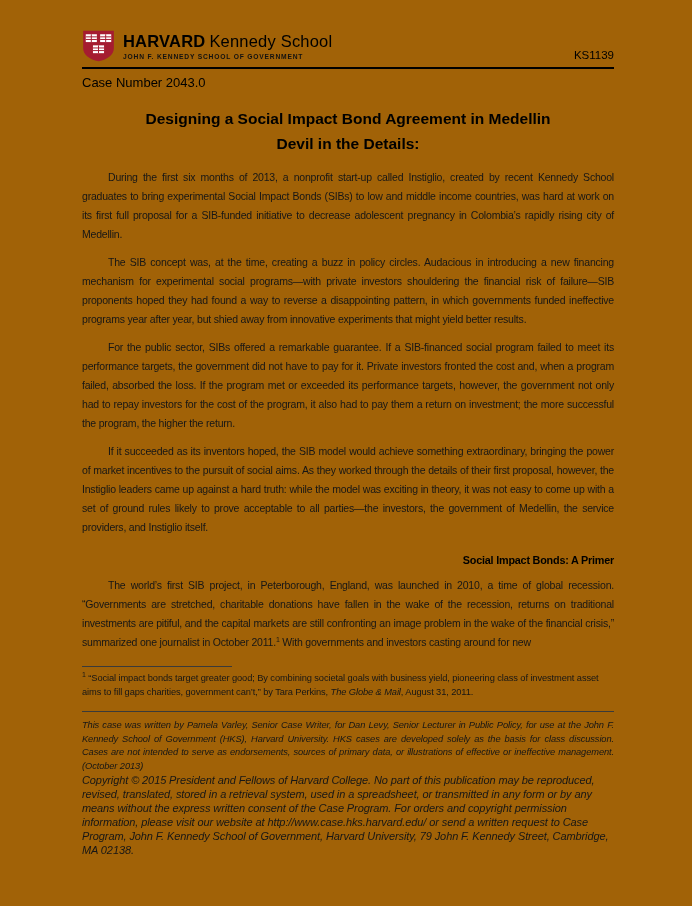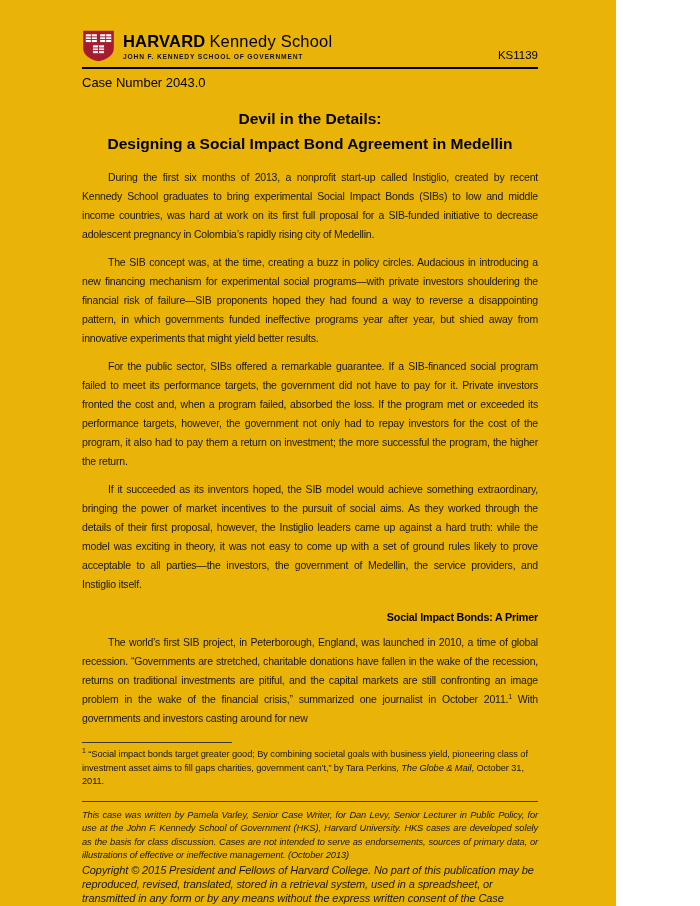--- a/index.html
+++ b/index.html
@@ -1,22 +1,22 @@
 <!DOCTYPE html>
 <html lang="en"><head>
 <meta charset="utf-8">
 <title>Case Document</title>
 <style>
   * { box-sizing: border-box; margin: 0; padding: 0; }
   html, body { background: #ffffff; }
   body { width: 700px; }
   .page {
-    width: 616px;
+    width: 692px;
     height: 906px;
-    background: #eab308;
+    background: #a16207;
     color: #161616;
     font-family: "Liberation Sans", sans-serif;
     padding: 30px 78px 0 82px;
     overflow: hidden;
     position: relative;
   }
 
   
   .header-row {
     display: flex;
@@ -131,36 +131,36 @@
           <div class="subtitle">JOHN F. KENNEDY SCHOOL OF GOVERNMENT</div>
         </div>
       </div>
       <div class="doc-id">KS1139</div>
     </div>
     <div class="header-rule"></div>
     <div class="case-number">Case Number 2043.0</div>
   </div>
 
   <h1 class="title">
+    <span class="title-line">Designing a Social Impact Bond Agreement in Medellin</span>
     <span class="title-line">Devil in the Details:</span>
-    <span class="title-line">Designing a Social Impact Bond Agreement in Medellin</span>
   </h1>
 
   <div class="body-text">
     <p class="para">During the first six months of 2013, a nonprofit start-up called Instiglio, created by recent Kennedy School graduates to bring experimental Social Impact Bonds (SIBs) to low and middle income countries, was hard at work on its first full proposal for a SIB-funded initiative to decrease adolescent pregnancy in Colombia’s rapidly rising city of Medellin.</p>
     <p class="para">The SIB concept was, at the time, creating a buzz in policy circles.  Audacious in introducing a new financing mechanism for experimental social programs—with private investors shouldering the financial risk of failure—SIB proponents hoped they had found a way to reverse a disappointing pattern, in which governments funded ineffective programs year after year, but shied away from innovative experiments that might yield better results.</p>
     <p class="para">For the public sector, SIBs offered a remarkable guarantee.  If a SIB-financed social program failed to meet its performance targets, the government did not have to pay for it.  Private investors fronted the cost and, when a program failed, absorbed the loss.  If the program met or exceeded its performance targets, however, the government not only had to repay investors for the cost of the program, it also had to pay them a return on investment; the more successful the program, the higher the return.</p>
     <p class="para">If it succeeded as its inventors hoped, the SIB model would achieve something extraordinary, bringing the power of market incentives to the pursuit of social aims.  As they worked through the details of their first proposal, however, the Instiglio leaders came up against a hard truth: while the model was exciting in theory, it was not easy to come up with a set of ground rules likely to prove acceptable to all parties—the investors, the government of Medellin, the service providers, and Instiglio itself.</p>
 
     <h2 class="section-heading">Social Impact Bonds: A Primer</h2>
 
     <p class="para"><span>The world’s first SIB project, in Peterborough, England, was launched in 2010, a time of global recession.  “Governments are stretched, charitable donations have fallen in the wake of the recession, returns on traditional investments are pitiful, and the capital markets are still confronting an image problem in the wake of the financial crisis,” summarized one journalist in October 2011.</span><sup class="fn-ref">1</sup><span>  With governments and investors casting around for new</span></p>
 
     <div class="footnote-sep"></div>
-    <div class="footnote"><sup class="fn-ref">1</sup> <span>“Social impact bonds target greater good; By combining societal goals with business yield, pioneering class of investment asset aims to fill gaps charities, government can’t,” by Tara Perkins, </span><i>The Globe &amp; Mail</i><span>, October 31, 2011.</span></div>
+    <div class="footnote"><sup class="fn-ref">1</sup> <span>“Social impact bonds target greater good; By combining societal goals with business yield, pioneering class of investment asset aims to fill gaps charities, government can’t,” by Tara Perkins, </span><i>The Globe &amp; Mail</i><span>, August 31, 2011.</span></div>
   </div>
 
   <div class="footer">
     <div class="footer-rule"></div>
     <p class="attribution">This case was written by Pamela Varley, Senior Case Writer, for Dan Levy, Senior Lecturer in Public Policy, for use at the John F. Kennedy School of Government (HKS), Harvard University. HKS cases are developed solely as the basis for class discussion. Cases are not intended to serve as endorsements, sources of primary data, or illustrations of effective or ineffective management. (October 2013)</p>
     <p class="copyright">Copyright © 2015 President and Fellows of Harvard College. No part of this publication may be reproduced, revised, translated, stored in a retrieval system, used in a spreadsheet, or transmitted in any form or by any means without the express written consent of the Case Program. For orders and copyright permission information, please visit our website at http://www.case.hks.harvard.edu/ or send a written request to Case Program, John F. Kennedy School of Government, Harvard University, 79 John F. Kennedy Street, Cambridge, MA  02138.</p>
   </div>
 
 </div>
 

